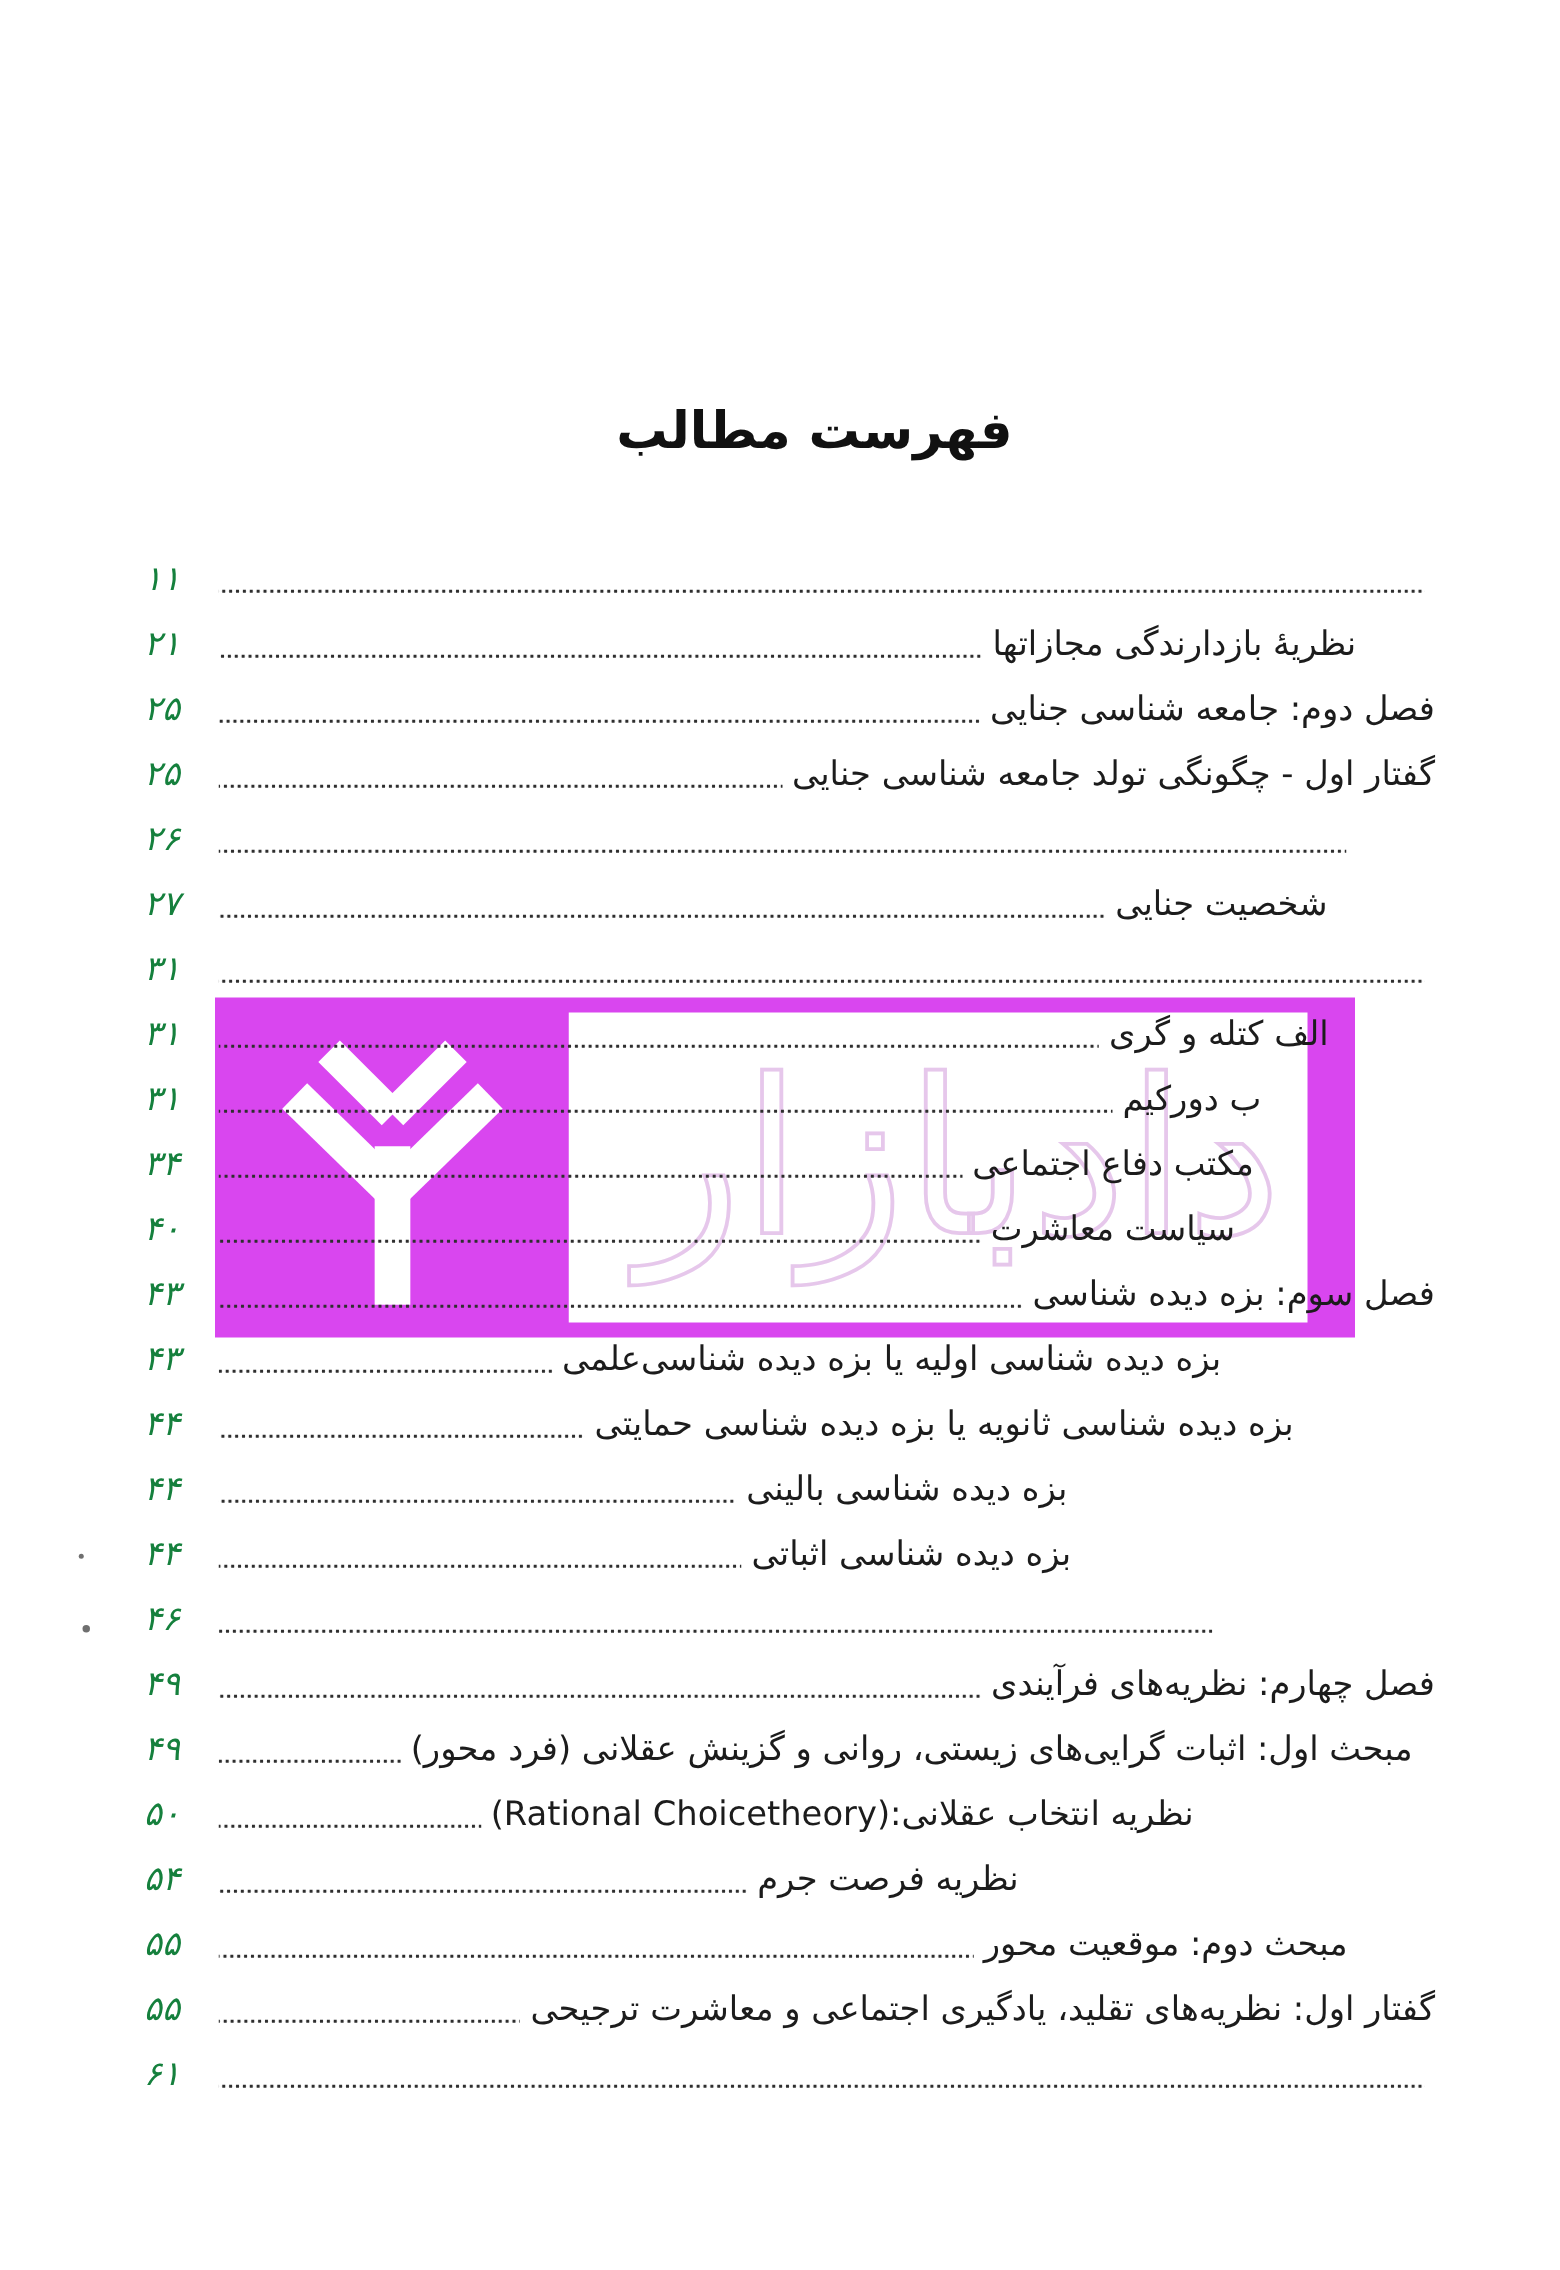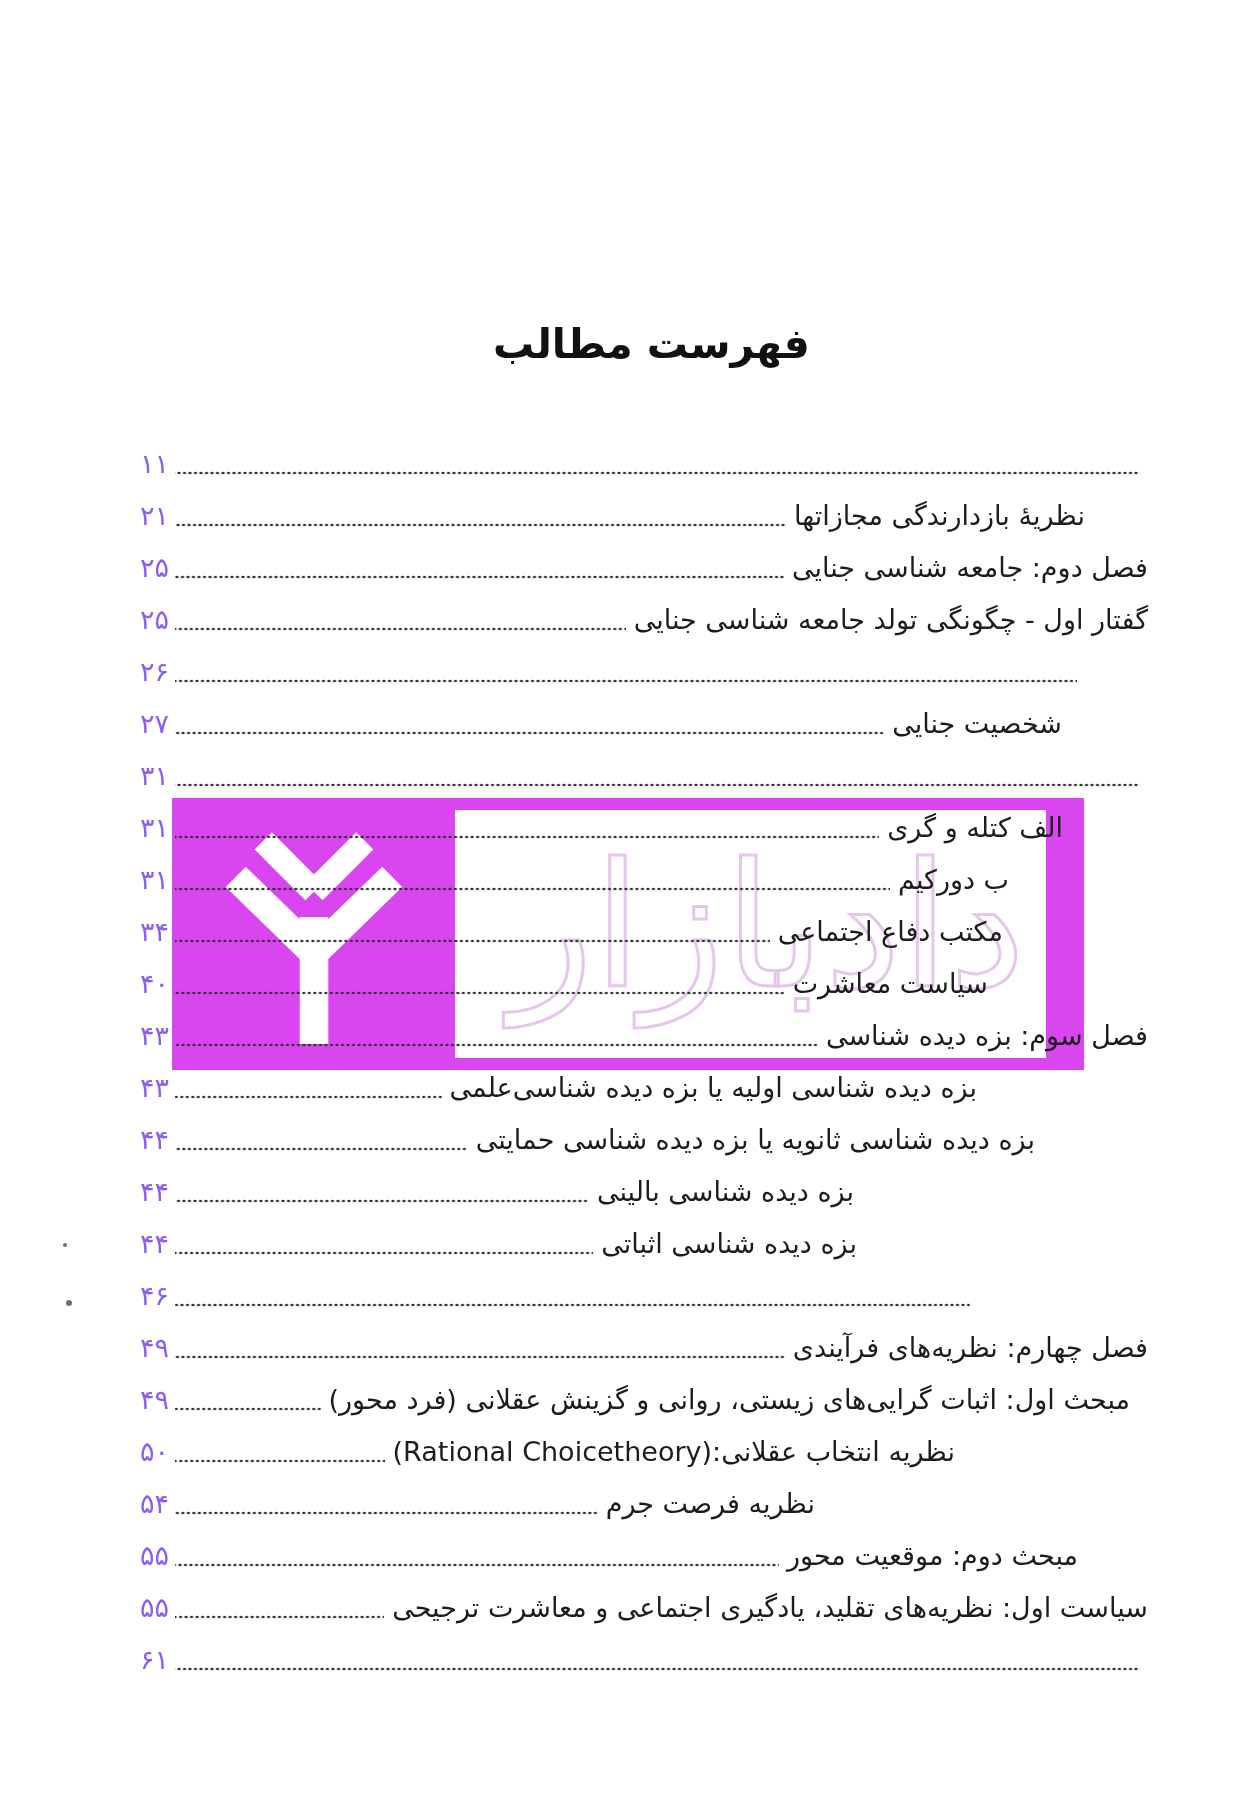--- a/index.html
+++ b/index.html
@@ -80,22 +80,23 @@
     align-self:flex-end;
     margin:0 8px 14px 6px;
     background-image:radial-gradient(circle, #2e2e2e 1.35px, transparent 1.6px);
     background-size:5.5px 4px;
     background-repeat:repeat-x;
     background-position:center;
   }
   .toc-row .pagenum {
     flex:0 0 auto;
     min-width:54px;
-    text-align:right;
-    color:#8b5cf6;
+    text-align:left;
+    color:#15803d;
+    font-style:italic;
   }
 
   
   .speck { position:absolute; background:#6f6f6f; border-radius:50%; z-index:1; }
   .speck.s1 { left:63px; top:1243px; width:4px;  height:4px; }
   .speck.s2 { left:66px; top:1300px; width:6px;  height:6px; }
 </style>
 </head>
 <body>
 
@@ -219,21 +220,21 @@
       <span class="label">نظریه فرصت جرم</span>
       <span class="dots"></span>
       <span class="pagenum">۵۴</span>
     </div>
     <div class="toc-row" style="padding-right: 70px;">
       <span class="label">مبحث دوم: موقعیت محور</span>
       <span class="dots"></span>
       <span class="pagenum">۵۵</span>
     </div>
     <div class="toc-row" style="padding-right: 0px;">
-      <span class="label">سیاست اول: نظریه‌های تقلید، یادگیری اجتماعی و معاشرت ترجیحی</span>
+      <span class="label">گفتار اول: نظریه‌های تقلید، یادگیری اجتماعی و معاشرت ترجیحی</span>
       <span class="dots"></span>
       <span class="pagenum">۵۵</span>
     </div>
     <div class="toc-row" style="padding-right: 0px;">
       <span class="dots"></span>
       <span class="pagenum">۶۱</span>
     </div>
   </div>
 
 <div class="speck s1"></div>

